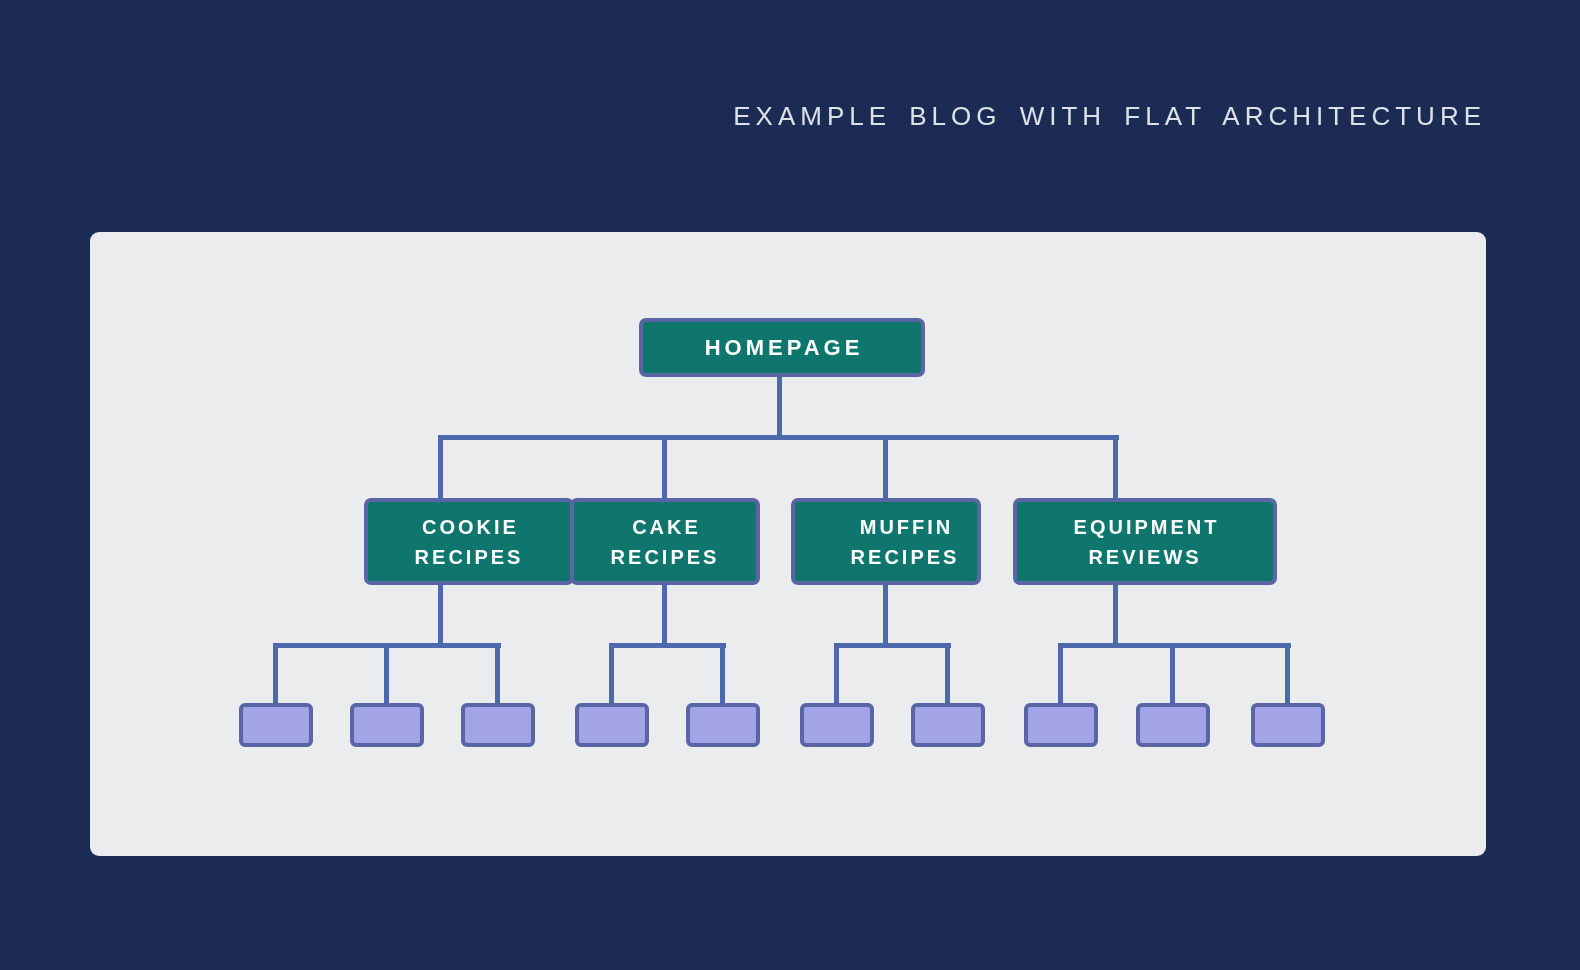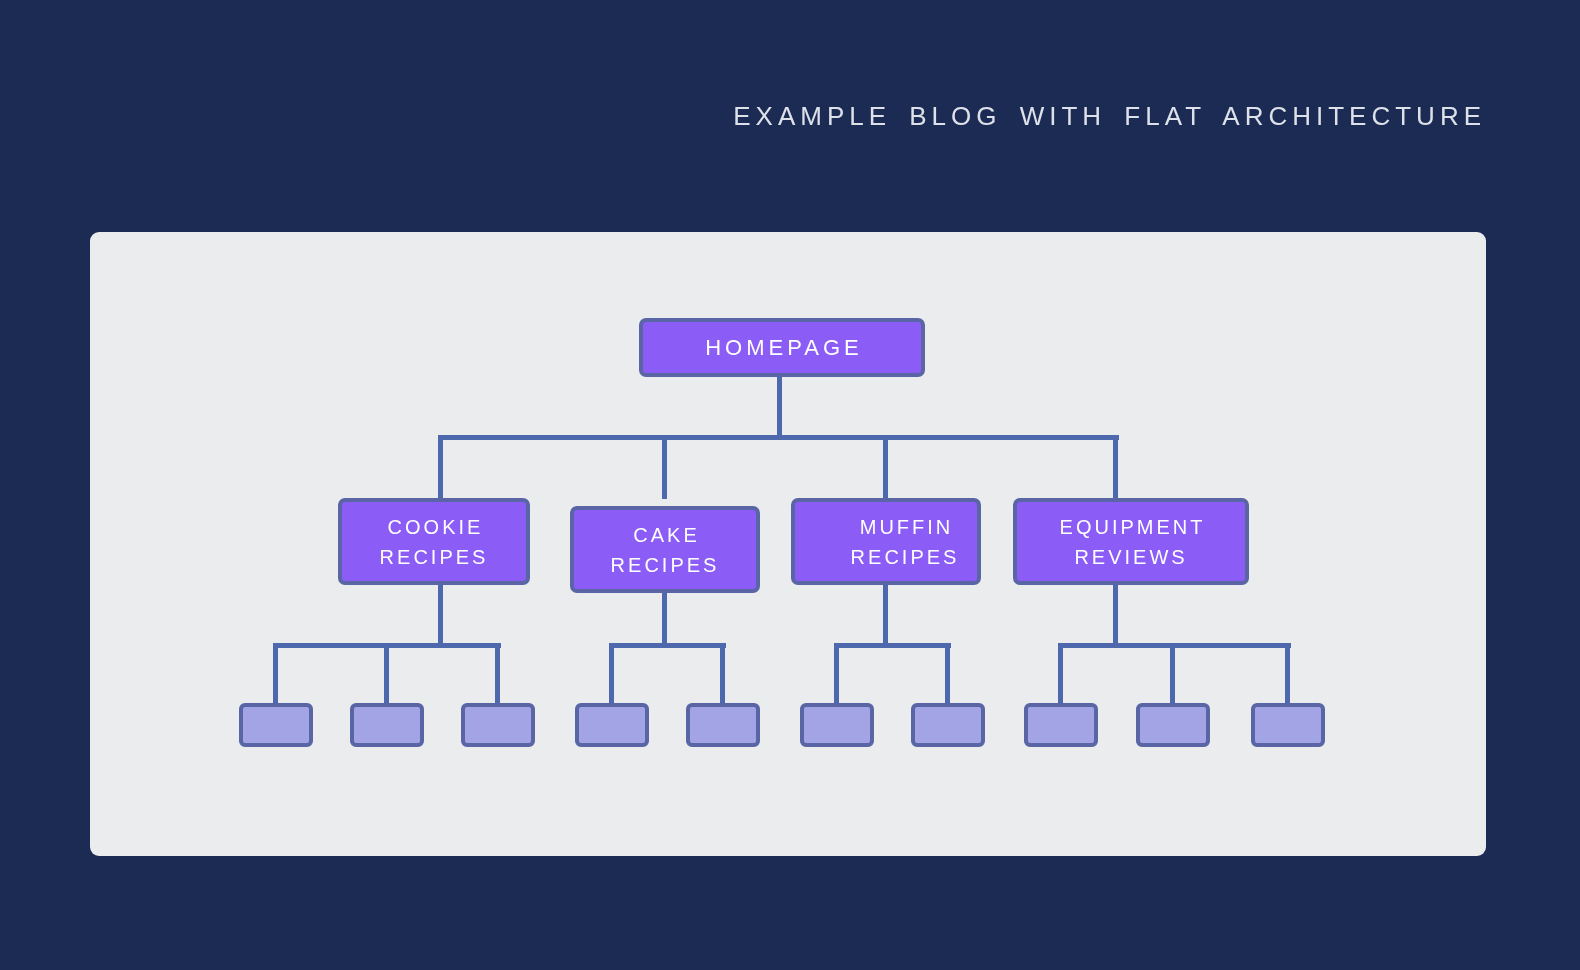--- a/index.html
+++ b/index.html
@@ -41,48 +41,48 @@
     position: absolute;
     background: #4d68ac;
   }
   .vline { width: 5px; }
   .hline { height: 5px; }
 
   
   .node {
     position: absolute;
     box-sizing: border-box;
-    background: #8b5cf6;
+    background: #0f766e;
     border: 4px solid #5965a5;
     border-radius: 7px;
     display: flex;
     align-items: center;
     justify-content: center;
     text-align: center;
     color: #ffffff;
-    font-weight: normal;
+    font-weight: bold;
   }
   .node.root {
     left: 549px; top: 86px; width: 286px; height: 59px;
     font-size: 22px;
     letter-spacing: 4px;
     text-indent: 4px; 
   }
   .node.cat {
     top: 266px; width: 190px; height: 87px;
     font-size: 20px;
     letter-spacing: 3px;
     line-height: 30px;
     padding: 0 10px;
     text-indent: 3px;
   }
-  .node.cat.c0 { left: 248px; width: 192px; justify-content: center; }
-  .node.cat.c1 { left: 480px; margin-top: 8px; }
+  .node.cat.c0 { left: 274px; width: 210px; justify-content: center; }
+  .node.cat.c1 { left: 480px; }
   .node.cat.c2 { left: 701px; padding-left: 48px; }
-  .node.cat.c3 { left: 923px; width: 236px; }
+  .node.cat.c3 { left: 923px; width: 264px; }
 
   .leaf {
     position: absolute;
     box-sizing: border-box;
     top: 471px;
     width: 74px;
     height: 44px;
     background: #a3a4e6;
     border: 4px solid #5965a5;
     border-radius: 6px;

